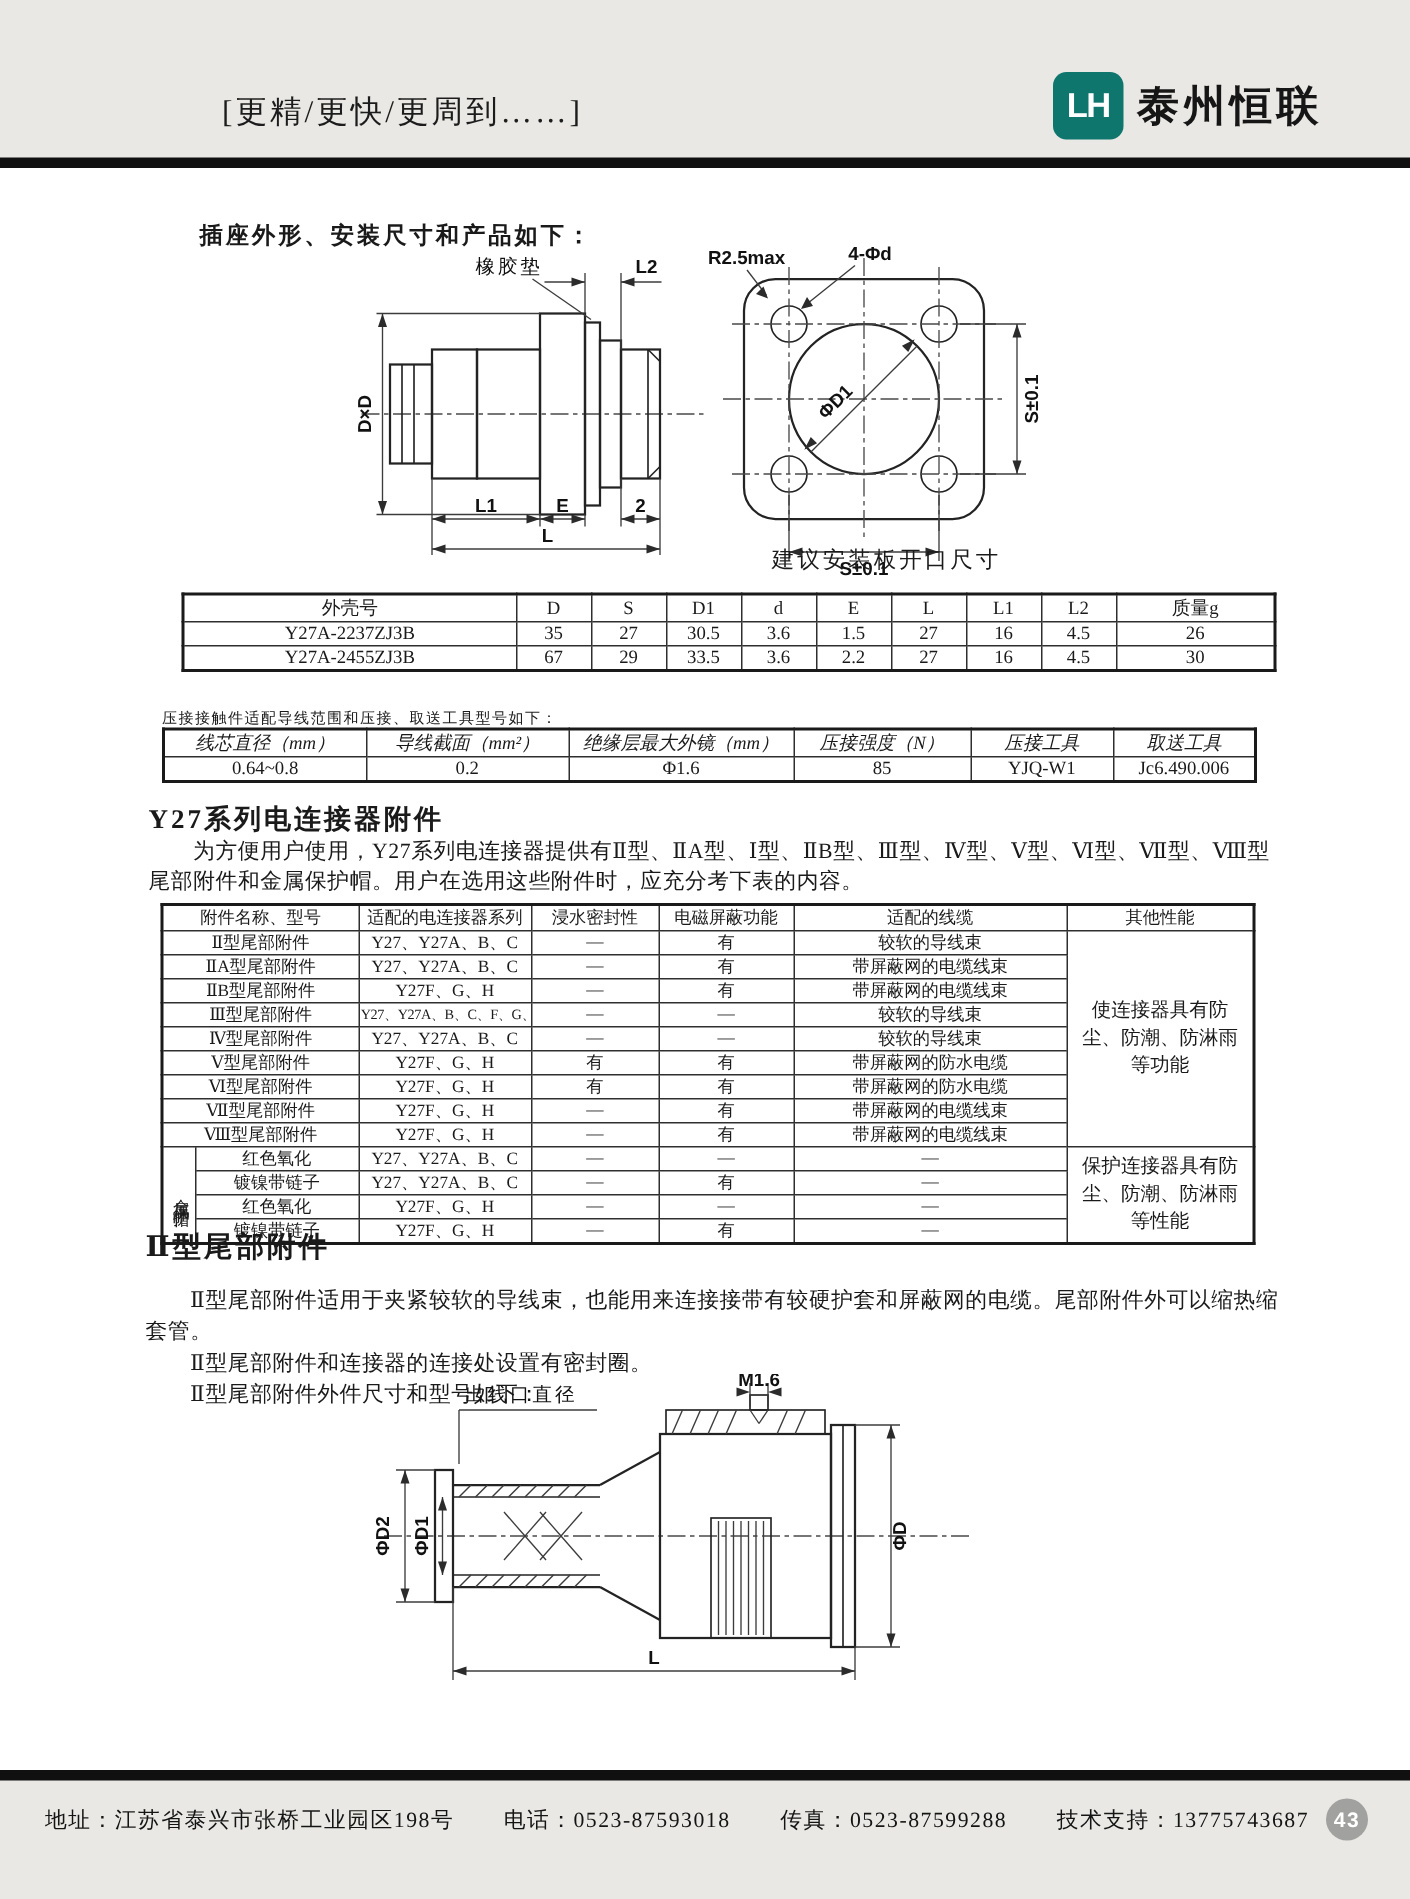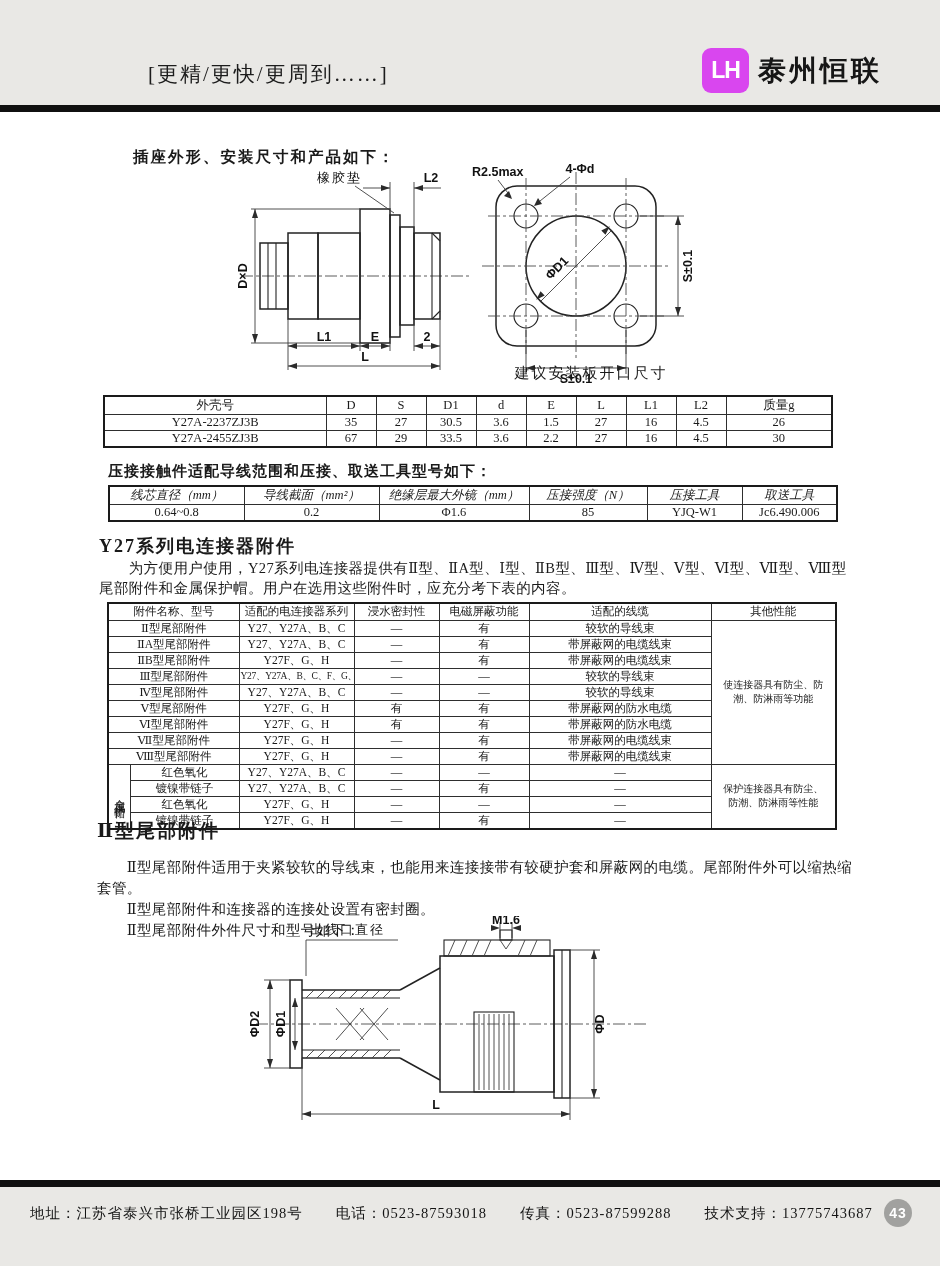--- a/index.html
+++ b/index.html
@@ -9,50 +9,50 @@
           font-family:"Liberation Serif","DejaVu Serif",serif; color:#1a1a1a;padding-left:17px; }
   .abs { position:absolute; }
   .content { position:absolute; left:0; top:112px; width:940px; height:1068px; background:#ffffff; }
   .rule { position:absolute; left:0; width:940px; background:#101010; }
   .rule-top { top:105px; height:7px; }
   .rule-bottom { top:1180px; height:7px; }
 
   
   .slogan { left:148px; top:60px; font-size:21px; letter-spacing:2px; color:#1c1c1c; }
   .logo { right:58px; top:48px; display:flex; align-items:center; gap:9px; }
-  .logo-mark { width:47px; height:45px; background:#d946ef; border-radius:9px;
+  .logo-mark { width:47px; height:45px; background:#0f766e; border-radius:9px;
                color:#fff; display:flex; align-items:center; justify-content:center;
                font:bold 23px "Liberation Sans",sans-serif; letter-spacing:-1px; }
   .logo-text { font:bold 28px "Liberation Sans",sans-serif; letter-spacing:3px; color:#161616; }
 
   
   .h-intro  { left:133px; top:147px; font-size:15.5px; font-weight:bold; letter-spacing:2px; }
-  .h-crimp  { left:108px; top:462px; font-size:15px; font-weight:bold; letter-spacing:1px; }
+  .h-crimp  { left:108px; top:472px; font-size:10px; font-weight:normal; letter-spacing:1px; }
   .h-acc    { left:99px;  top:534px; font-size:18px; font-weight:bold; letter-spacing:2px; }
   .p-acc    { left:99px;  top:559px; width:752px; font-size:14.5px; line-height:19.5px;
               text-indent:2.05em; letter-spacing:0.4px; }
   .h-type2  { left:97px;  top:818px; font-size:19px; font-weight:bold; letter-spacing:2px; }
   .p-type2  { left:97px;  top:845px; width:760px; font-size:14.5px; line-height:21px; letter-spacing:0.4px;margin-top:12px; }
   .p-type2 p { text-indent:2.05em; }
   .caption  { left:503px; top:364px; width:176px; text-align:center; font-size:15px;
               font-weight:normal; letter-spacing:2px; }
 
   
   table { border-collapse:collapse; table-layout:fixed; background:#fff; }
   .dtable { border:2px solid #1a1a1a; }
   .dtable th, .dtable td { border:1px solid #2e2e2e; text-align:center; vertical-align:middle;
               font-weight:normal; overflow:hidden; white-space:nowrap; padding:0 1px; }
-  .t-dim   { left:103px; top:395px; width:728px; font-size:12.5px; }
+  .t-dim   { left:121px; top:395px; width:728px; font-size:12.5px; }
   .t-dim th { height:16px; } .t-dim td { height:15px; }
   .t-crimp { left:108px; top:485px; width:728px; font-size:12.5px; }
   .t-crimp th { height:16px;font-style:italic; } .t-crimp td { height:15px; }
   .t-acc   { left:107px; top:602px; width:728px; font-size:11.5px; }
   .t-acc th { height:17px;margin-top:16px; } .t-acc td { height:14px; }
   .t-acc .cram { font-size:9.5px; letter-spacing:-0.3px; }
-  .t-acc .merge { white-space:normal; line-height:1.45; font-size:10px; padding:0 8px; }
+  .t-acc .merge { white-space:normal; line-height:1.45; font-size:13px; padding:0 8px; }
   .t-acc .vlabel { writing-mode:vertical-rl; text-orientation:upright; letter-spacing:2px;
                    font-size:11px; padding:2px 0; }
 
   
   svg text { fill:#111; }
   .ln   { stroke:#232323; stroke-width:1.5; fill:none; }
   .ln2  { stroke:#232323; stroke-width:1.1; fill:none; }
   .thin { stroke:#3c3c3c; stroke-width:0.9; fill:none; }
   .cl   { stroke:#4a4a4a; stroke-width:0.9; fill:none; stroke-dasharray:12 3 3 3; }
   .ar   { fill:#2b2b2b; stroke:none; }

